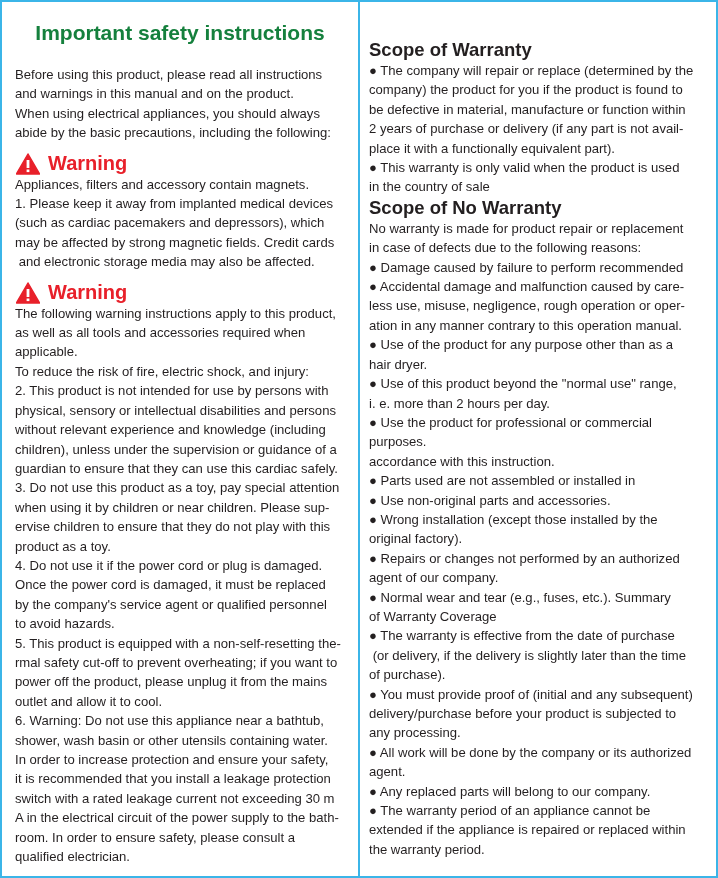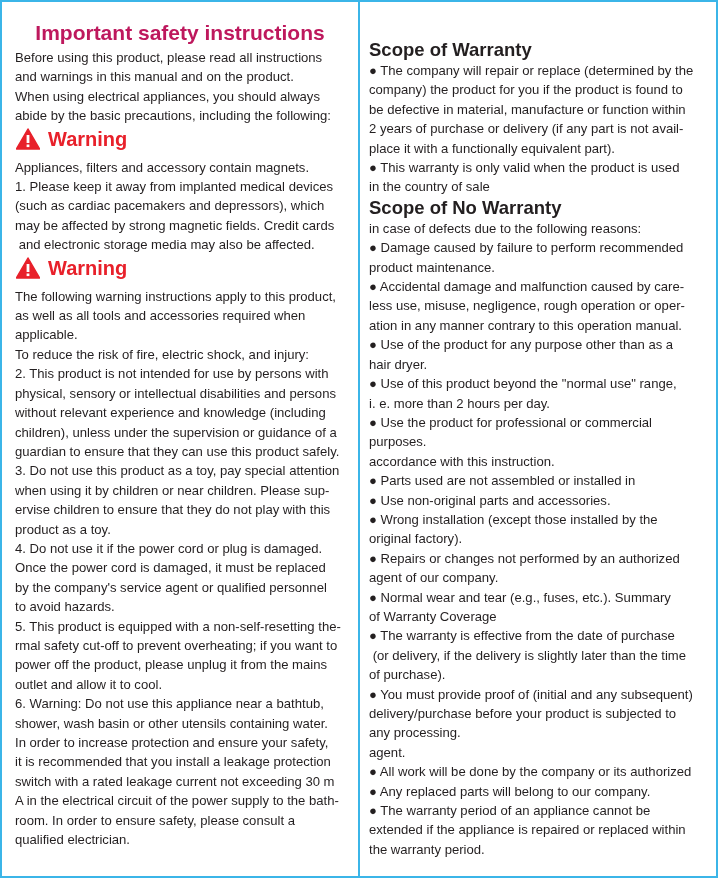--- a/index.html
+++ b/index.html
@@ -4,37 +4,37 @@
 <style>
   html, body { margin: 0; padding: 0; background: #ffffff; }
   body { width: 718px; height: 878px; position: relative; overflow: hidden;
          font-family: "Liberation Sans", sans-serif; color: #231f20; }
   .frame { position: absolute; left: 0; top: 0; width: 714px; height: 874px;
            border: 2px solid #3bb5e8; }
   .divider { position: absolute; left: 358px; top: 0; width: 1.5px; height: 878px; background: #3bb5e8; }
   .col { position: absolute; top: 0; }
   .col-left { left: 15px; width: 336px; }
   .col-right { left: 369px; width: 340px; }
-  .title { color: #be185d; font-weight: bold; font-size: 21px; text-align: center;
+  .title { color: #15803d; font-weight: bold; font-size: 21px; text-align: center;
            margin-top: 20px; height: 26px; line-height: 26px; width: 330px; }
   .line { font-size: 13.1px; line-height: 19.4px; white-space: nowrap; }
-  .warn { display: flex; align-items: flex-start; height: 30px; margin-top: 2px; }
+  .warn { display: flex; align-items: flex-end; height: 30px; margin-top: 2px; }
   .warn svg { width: 24px; height: 22px; margin-right: 8px; margin-left: 1px; }
   .warn-label { color: #e8202a; font-weight: bold; font-size: 20px; }
   .heading { font-weight: bold; font-size: 18.5px; line-height: 22px; color: #231f20; }
 </style>
 </head>
 <body>
 
 <div class="frame"></div>
 <div class="divider"></div>
 
 <div class="col col-left">
   <div class="title">Important safety instructions</div>
-  <div style="margin-top:2px">
+  <div style="margin-top:19px">
     <div class="line">Before using this product, please read all instructions</div>
     <div class="line">and warnings in this manual and on the product.</div>
     <div class="line">When using electrical appliances, you should always</div>
     <div class="line">abide by the basic precautions, including the following:</div>
   </div>
 
   <div class="warn">
     <svg viewBox="0 0 24 22">
       <path d="M12 1 L23.5 21 L0.5 21 Z" fill="#e8202a" stroke="#e8202a" stroke-linejoin="round" stroke-width="1.5"></path>
       <rect x="10.6" y="7" width="2.8" height="8" fill="#ffffff"></rect>
@@ -60,21 +60,21 @@
   </div>
   <div>
     <div class="line">The following warning instructions apply to this product,</div>
     <div class="line">as well as all tools and accessories required when</div>
     <div class="line">applicable.</div>
     <div class="line">To reduce the risk of fire, electric shock, and injury:</div>
     <div class="line">2. This product is not intended for use by persons with</div>
     <div class="line">physical, sensory or intellectual disabilities and persons</div>
     <div class="line">without relevant experience and knowledge (including</div>
     <div class="line">children), unless under the supervision or guidance of a</div>
-    <div class="line">guardian to ensure that they can use this product safely.</div>
+    <div class="line">guardian to ensure that they can use this cardiac safely.</div>
     <div class="line">3. Do not use this product as a toy, pay special attention</div>
     <div class="line">when using it by children or near children. Please sup-</div>
     <div class="line">ervise children to ensure that they do not play with this</div>
     <div class="line">product as a toy.</div>
     <div class="line">4. Do not use it if the power cord or plug is damaged.</div>
     <div class="line">Once the power cord is damaged, it must be replaced</div>
     <div class="line">by the company's service agent or qualified personnel</div>
     <div class="line">to avoid hazards.</div>
     <div class="line">5. This product is equipped with a non-self-resetting the-</div>
     <div class="line">rmal safety cut-off to prevent overheating; if you want to</div>
@@ -97,23 +97,23 @@
     <div class="line">● The company will repair or replace (determined by the</div>
     <div class="line">company) the product for you if the product is found to</div>
     <div class="line">be defective in material, manufacture or function within</div>
     <div class="line">2 years of purchase or delivery (if any part is not avail-</div>
     <div class="line">place it with a functionally equivalent part).</div>
     <div class="line">● This warranty is only valid when the product is used</div>
     <div class="line">in the country of sale</div>
   </div>
   <div class="heading">Scope of No Warranty</div>
   <div>
+    <div class="line">No warranty is made for product repair or replacement</div>
     <div class="line">in case of defects due to the following reasons:</div>
     <div class="line">● Damage caused by failure to perform recommended</div>
-    <div class="line">product maintenance.</div>
     <div class="line">● Accidental damage and malfunction caused by care-</div>
     <div class="line">less use, misuse, negligence, rough operation or oper-</div>
     <div class="line">ation in any manner contrary to this operation manual.</div>
     <div class="line">● Use of the product for any purpose other than as a</div>
     <div class="line">hair dryer.</div>
     <div class="line">● Use of this product beyond the "normal use" range,</div>
     <div class="line">i. e. more than 2 hours per day.</div>
     <div class="line">● Use the product for professional or commercial</div>
     <div class="line">purposes.</div>
     <div class="line">accordance with this instruction.</div>
@@ -124,20 +124,20 @@
     <div class="line">● Repairs or changes not performed by an authorized</div>
     <div class="line">agent of our company.</div>
     <div class="line">● Normal wear and tear (e.g., fuses, etc.). Summary</div>
     <div class="line">of Warranty Coverage</div>
     <div class="line">● The warranty is effective from the date of purchase</div>
     <div class="line" style="white-space:pre"> (or delivery, if the delivery is slightly later than the time</div>
     <div class="line">of purchase).</div>
     <div class="line">● You must provide proof of (initial and any subsequent)</div>
     <div class="line">delivery/purchase before your product is subjected to</div>
     <div class="line">any processing.</div>
+    <div class="line">● All work will be done by the company or its authorized</div>
     <div class="line">agent.</div>
-    <div class="line">● All work will be done by the company or its authorized</div>
     <div class="line">● Any replaced parts will belong to our company.</div>
     <div class="line">● The warranty period of an appliance cannot be</div>
     <div class="line">extended if the appliance is repaired or replaced within</div>
     <div class="line">the warranty period.</div>
   </div>
 </div>
 
 </body></html>

